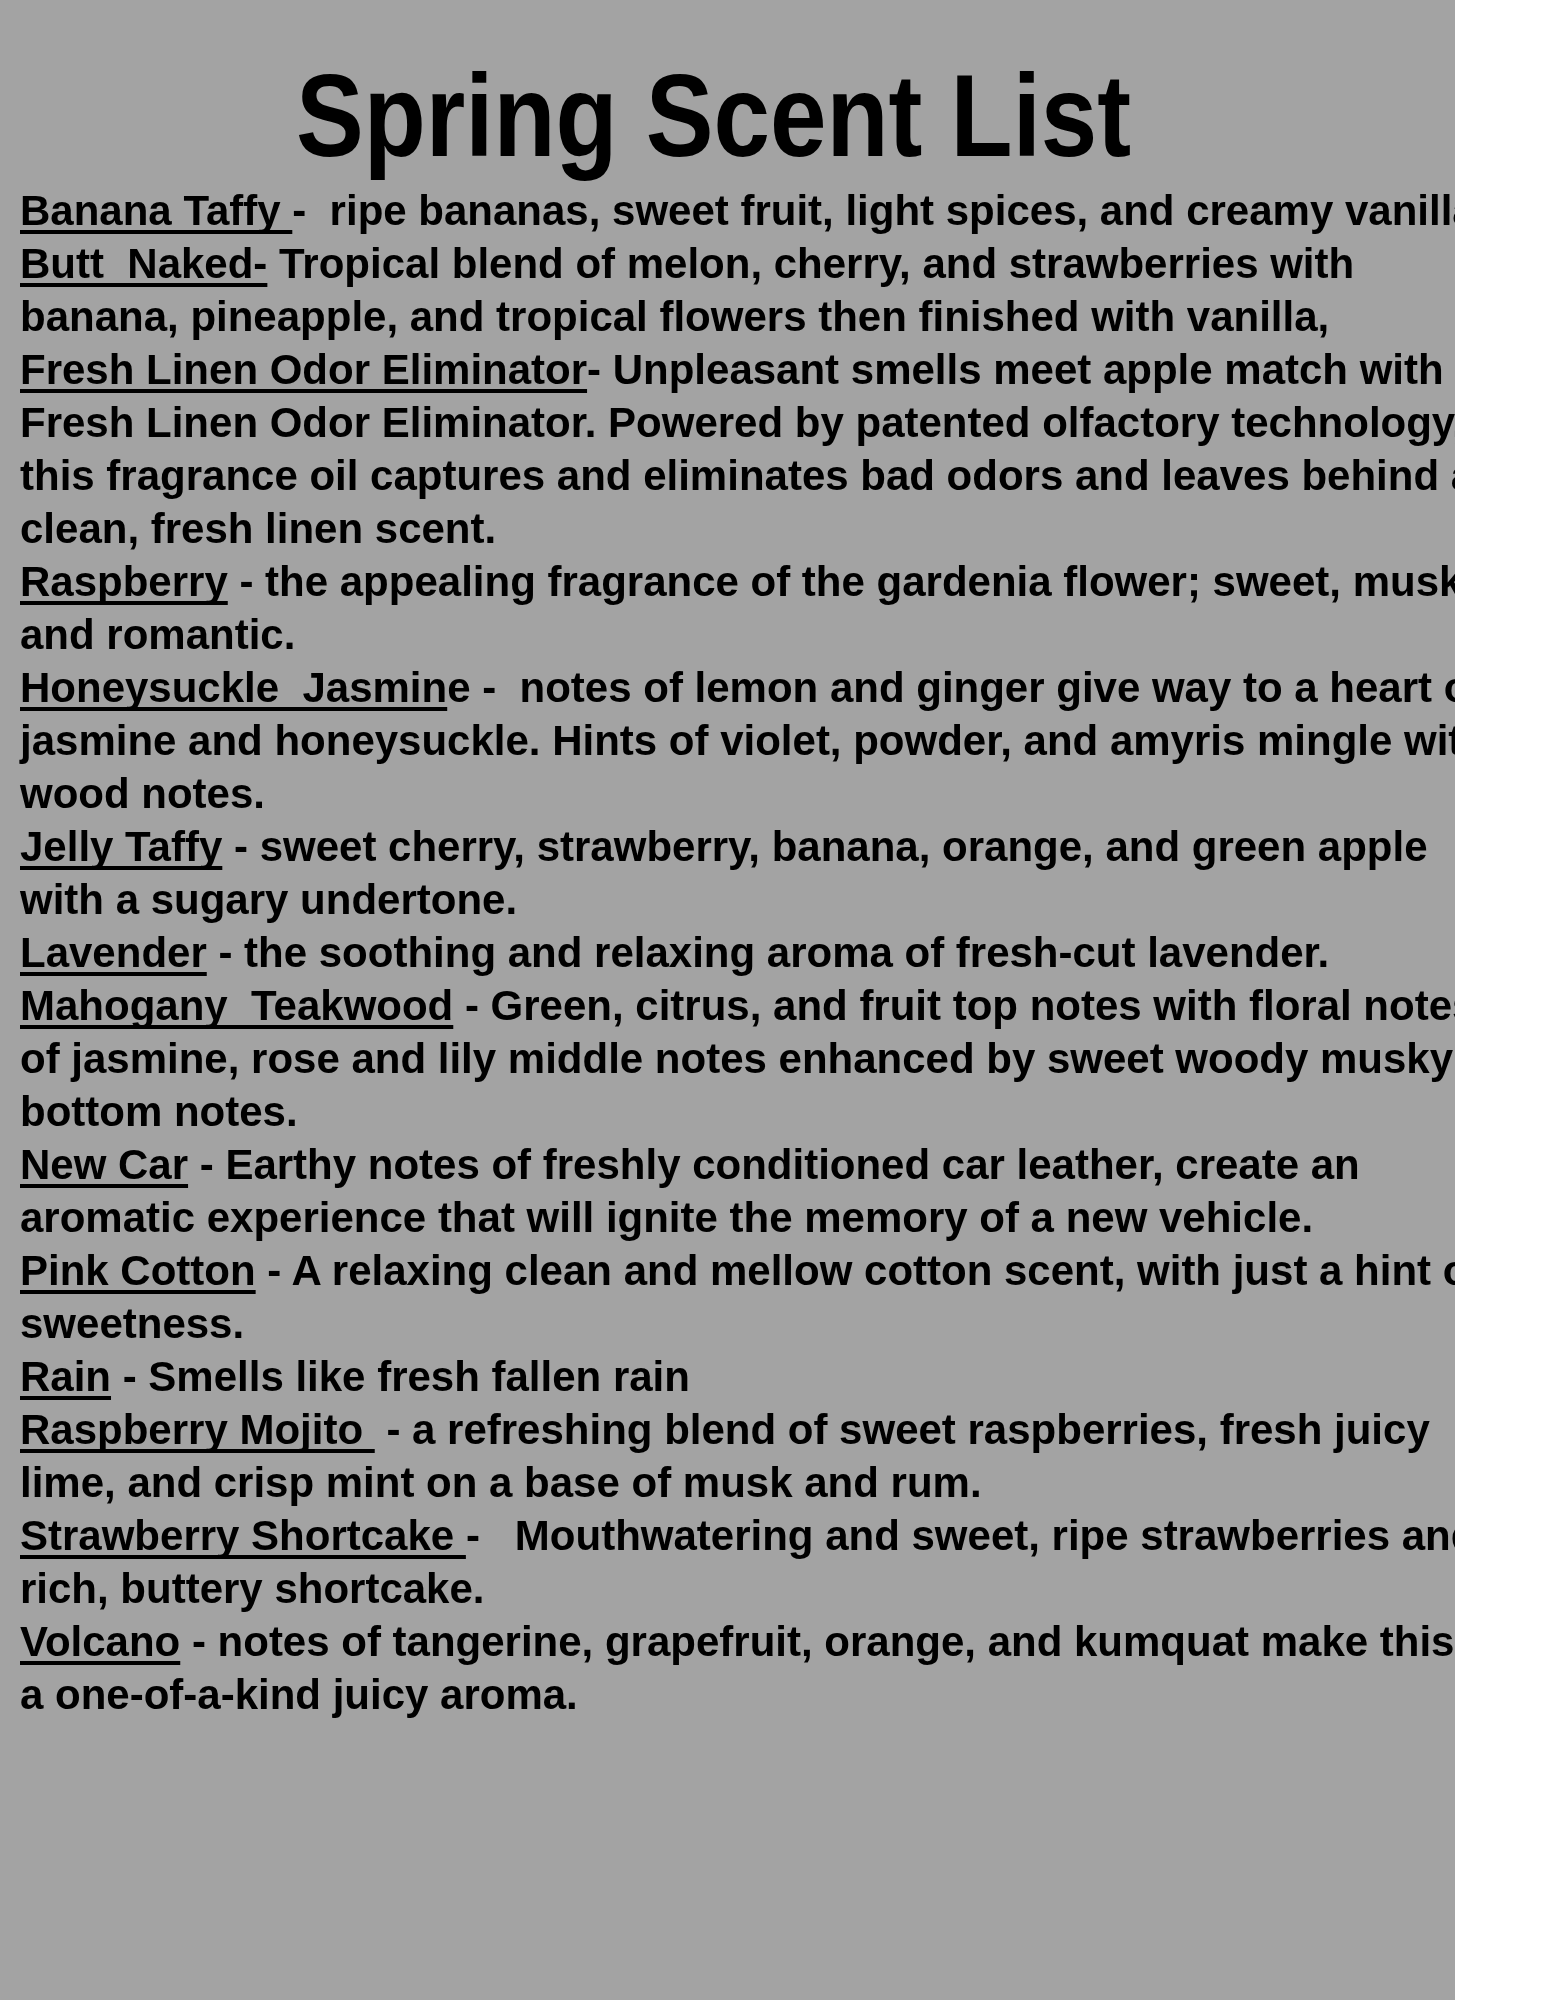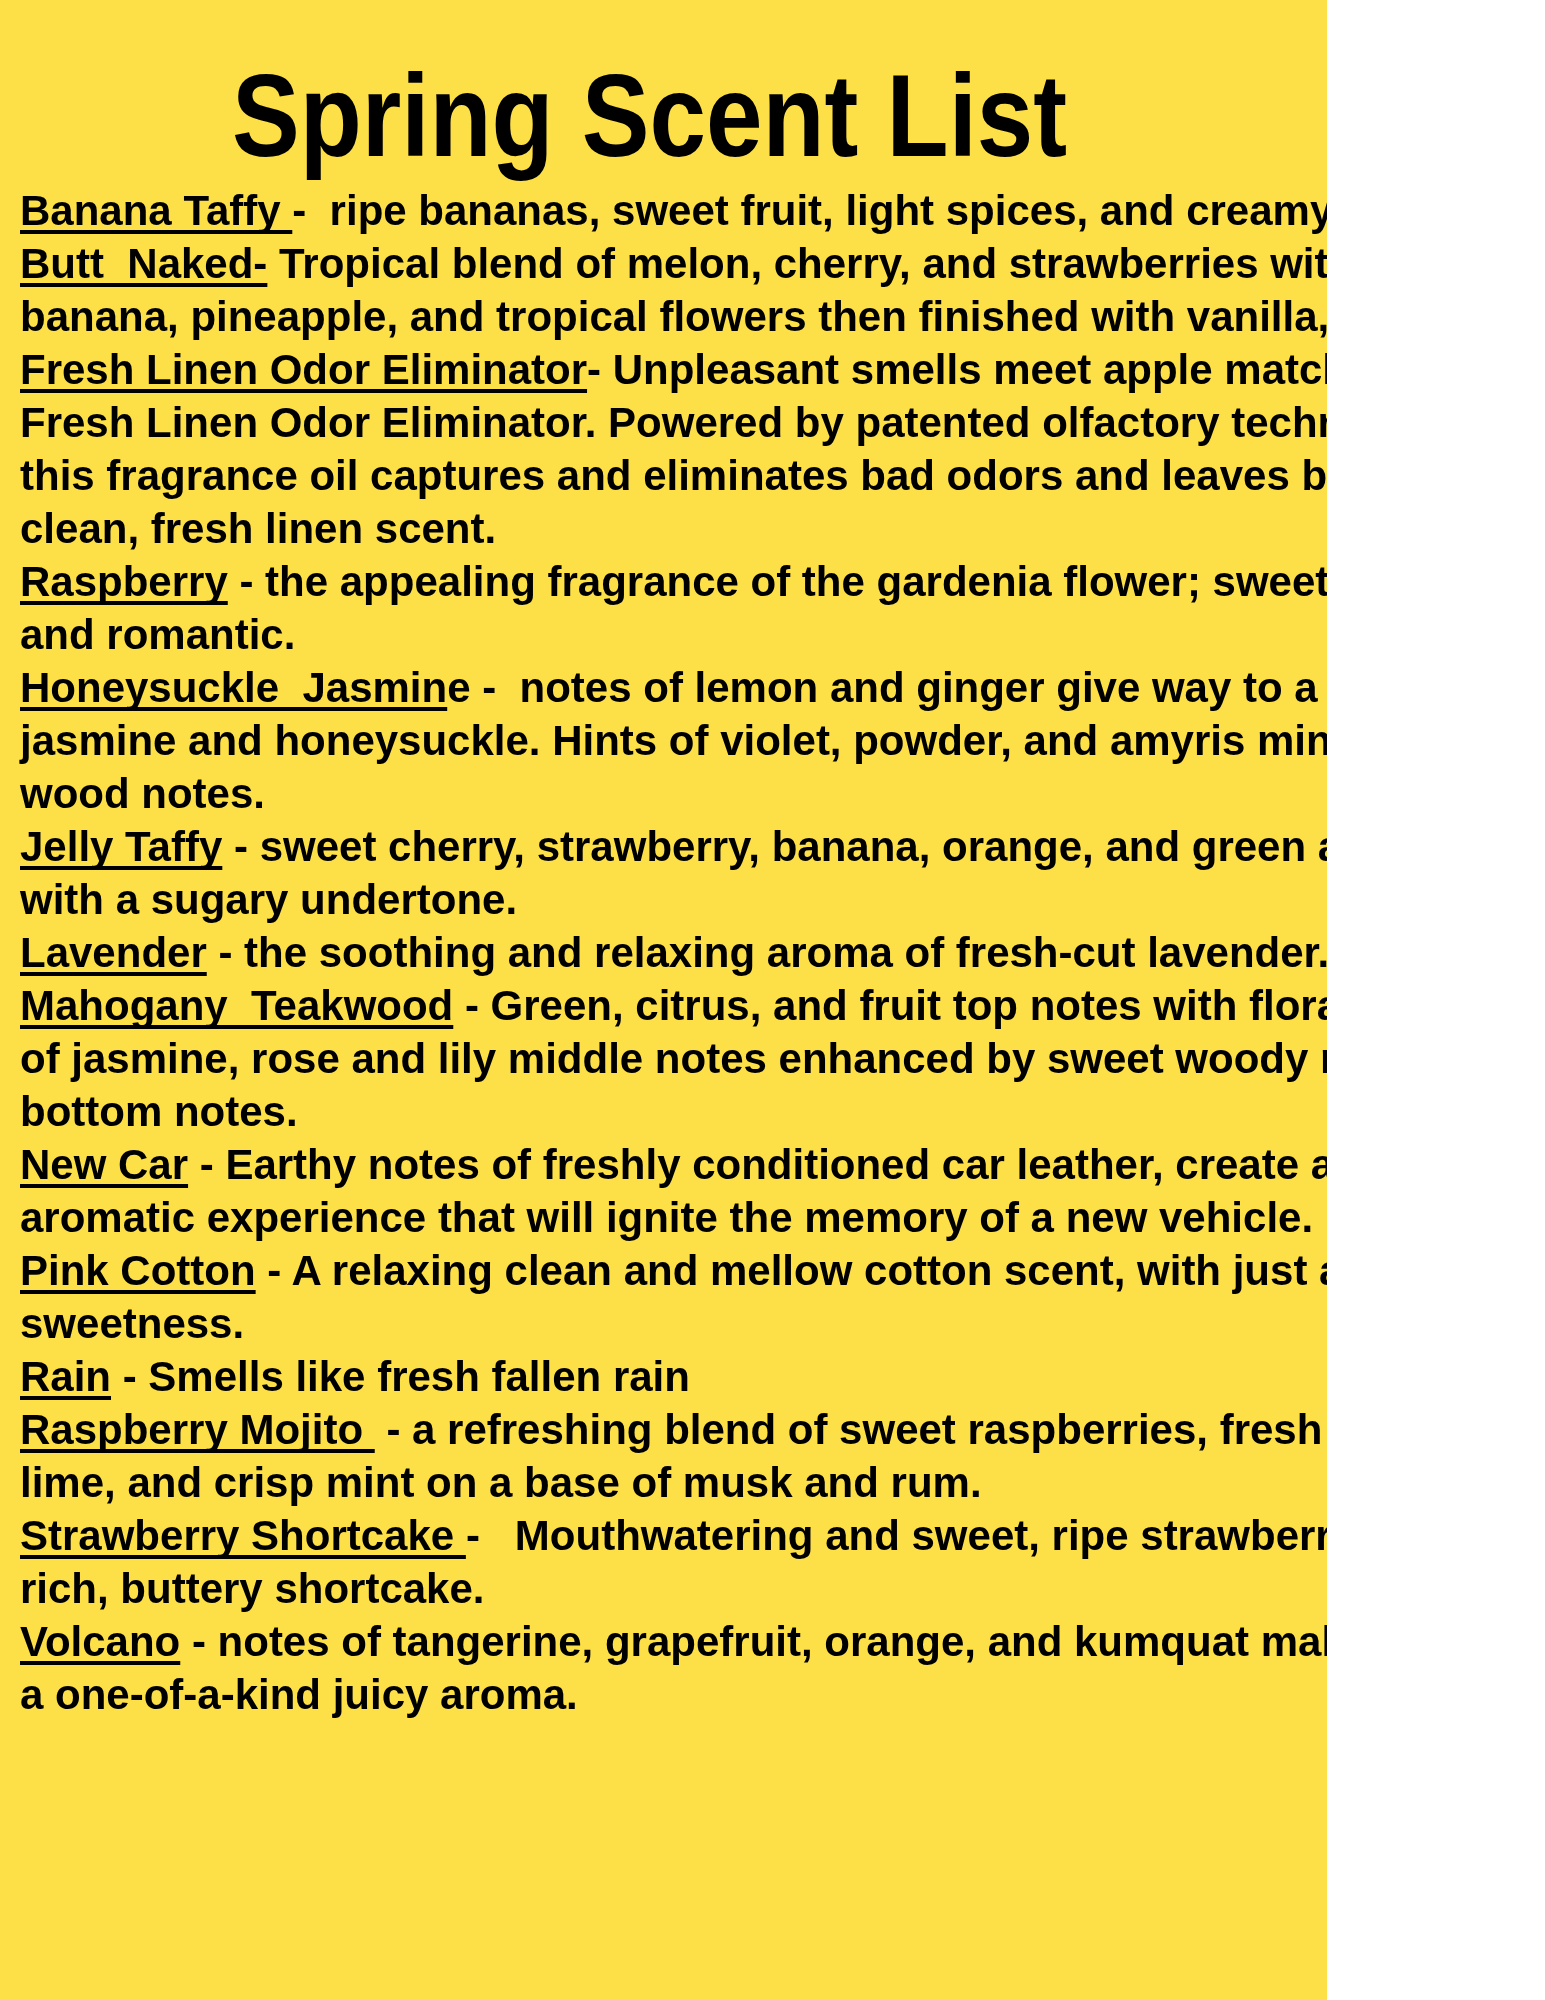--- a/index.html
+++ b/index.html
@@ -1,20 +1,20 @@
 <!DOCTYPE html>
 <html><head>
 <meta charset="utf-8">
 <style>
   html, body { margin: 0; padding: 0; }
   .page {
     position: relative;
-    width: 1327px;
+    width: 1455px;
     height: 2000px;
-    background: #fde047;
+    background: #a3a3a3;
     color: #000000;
     font-family: "Liberation Sans", "DejaVu Sans", sans-serif;
     font-weight: 700;
     overflow: hidden;
   }
   .title {
     margin: 57px 0 0 0;
     font-size: 117px;
     line-height: 117px;
     font-weight: 700;

